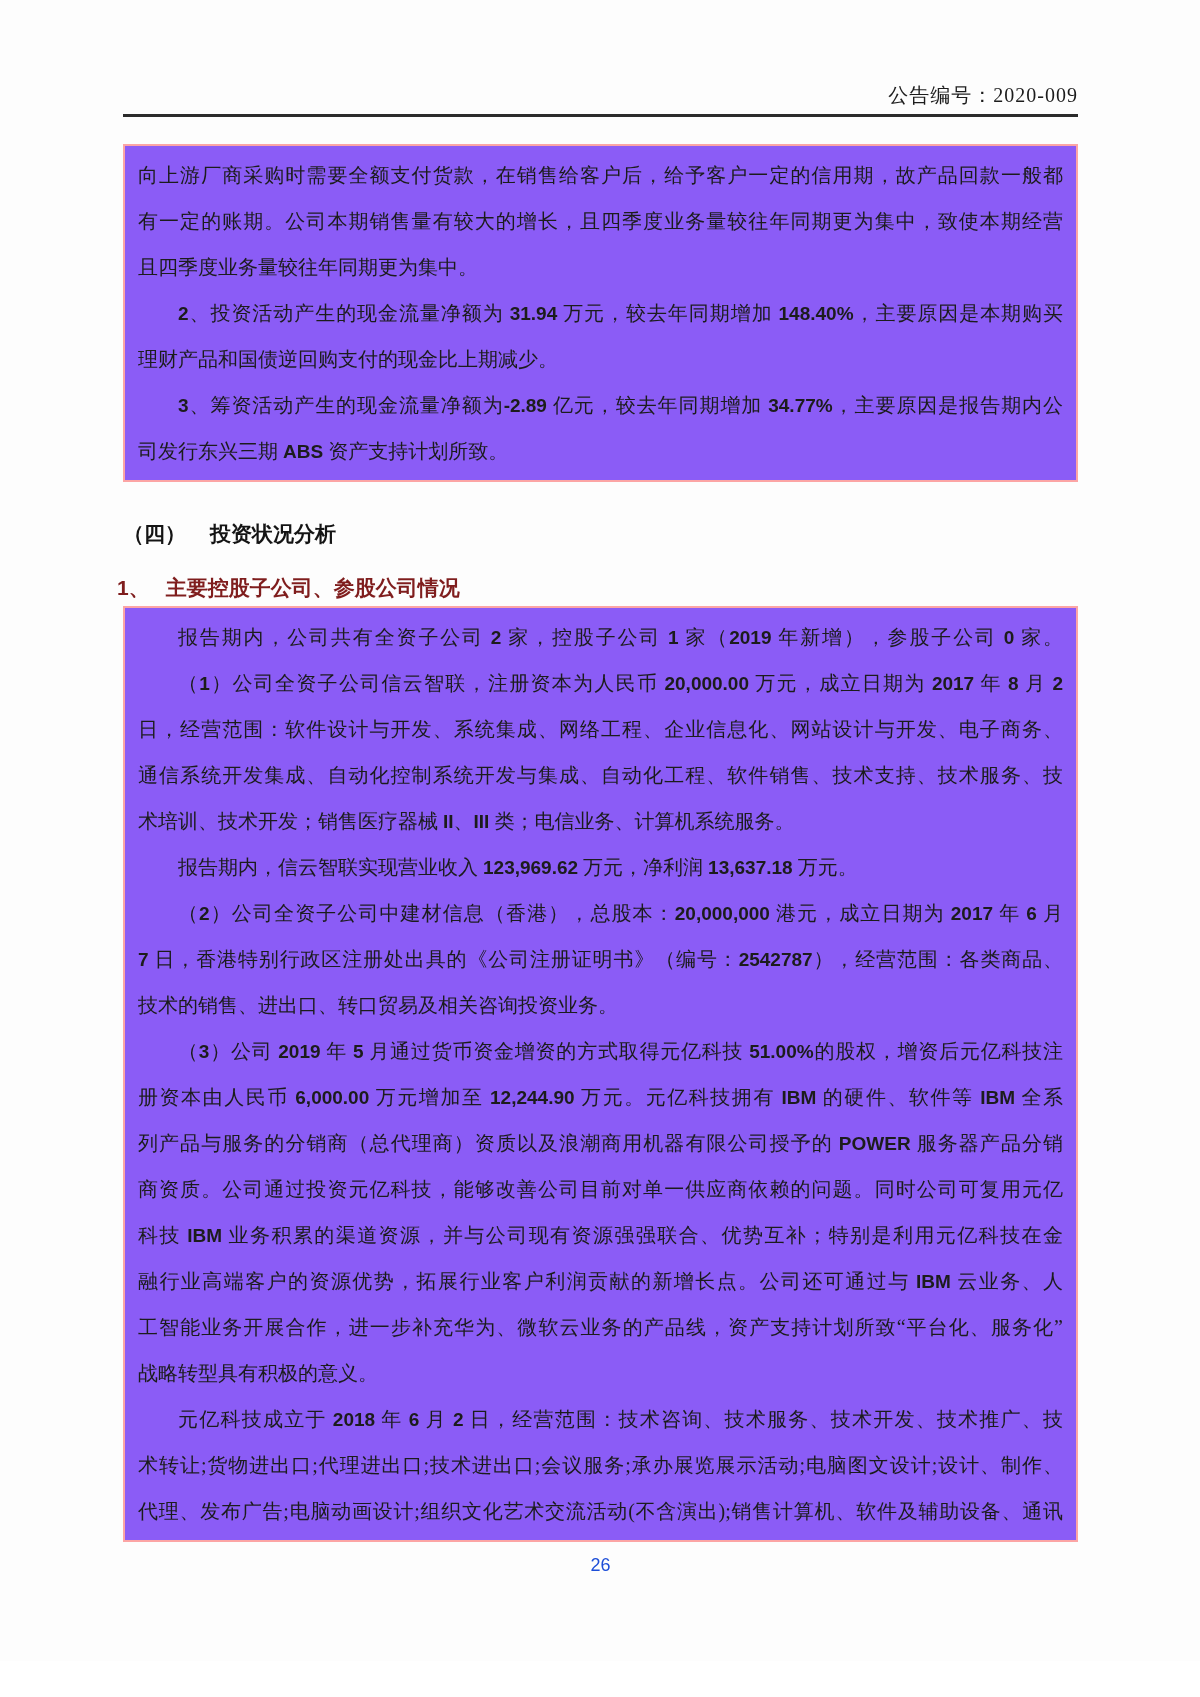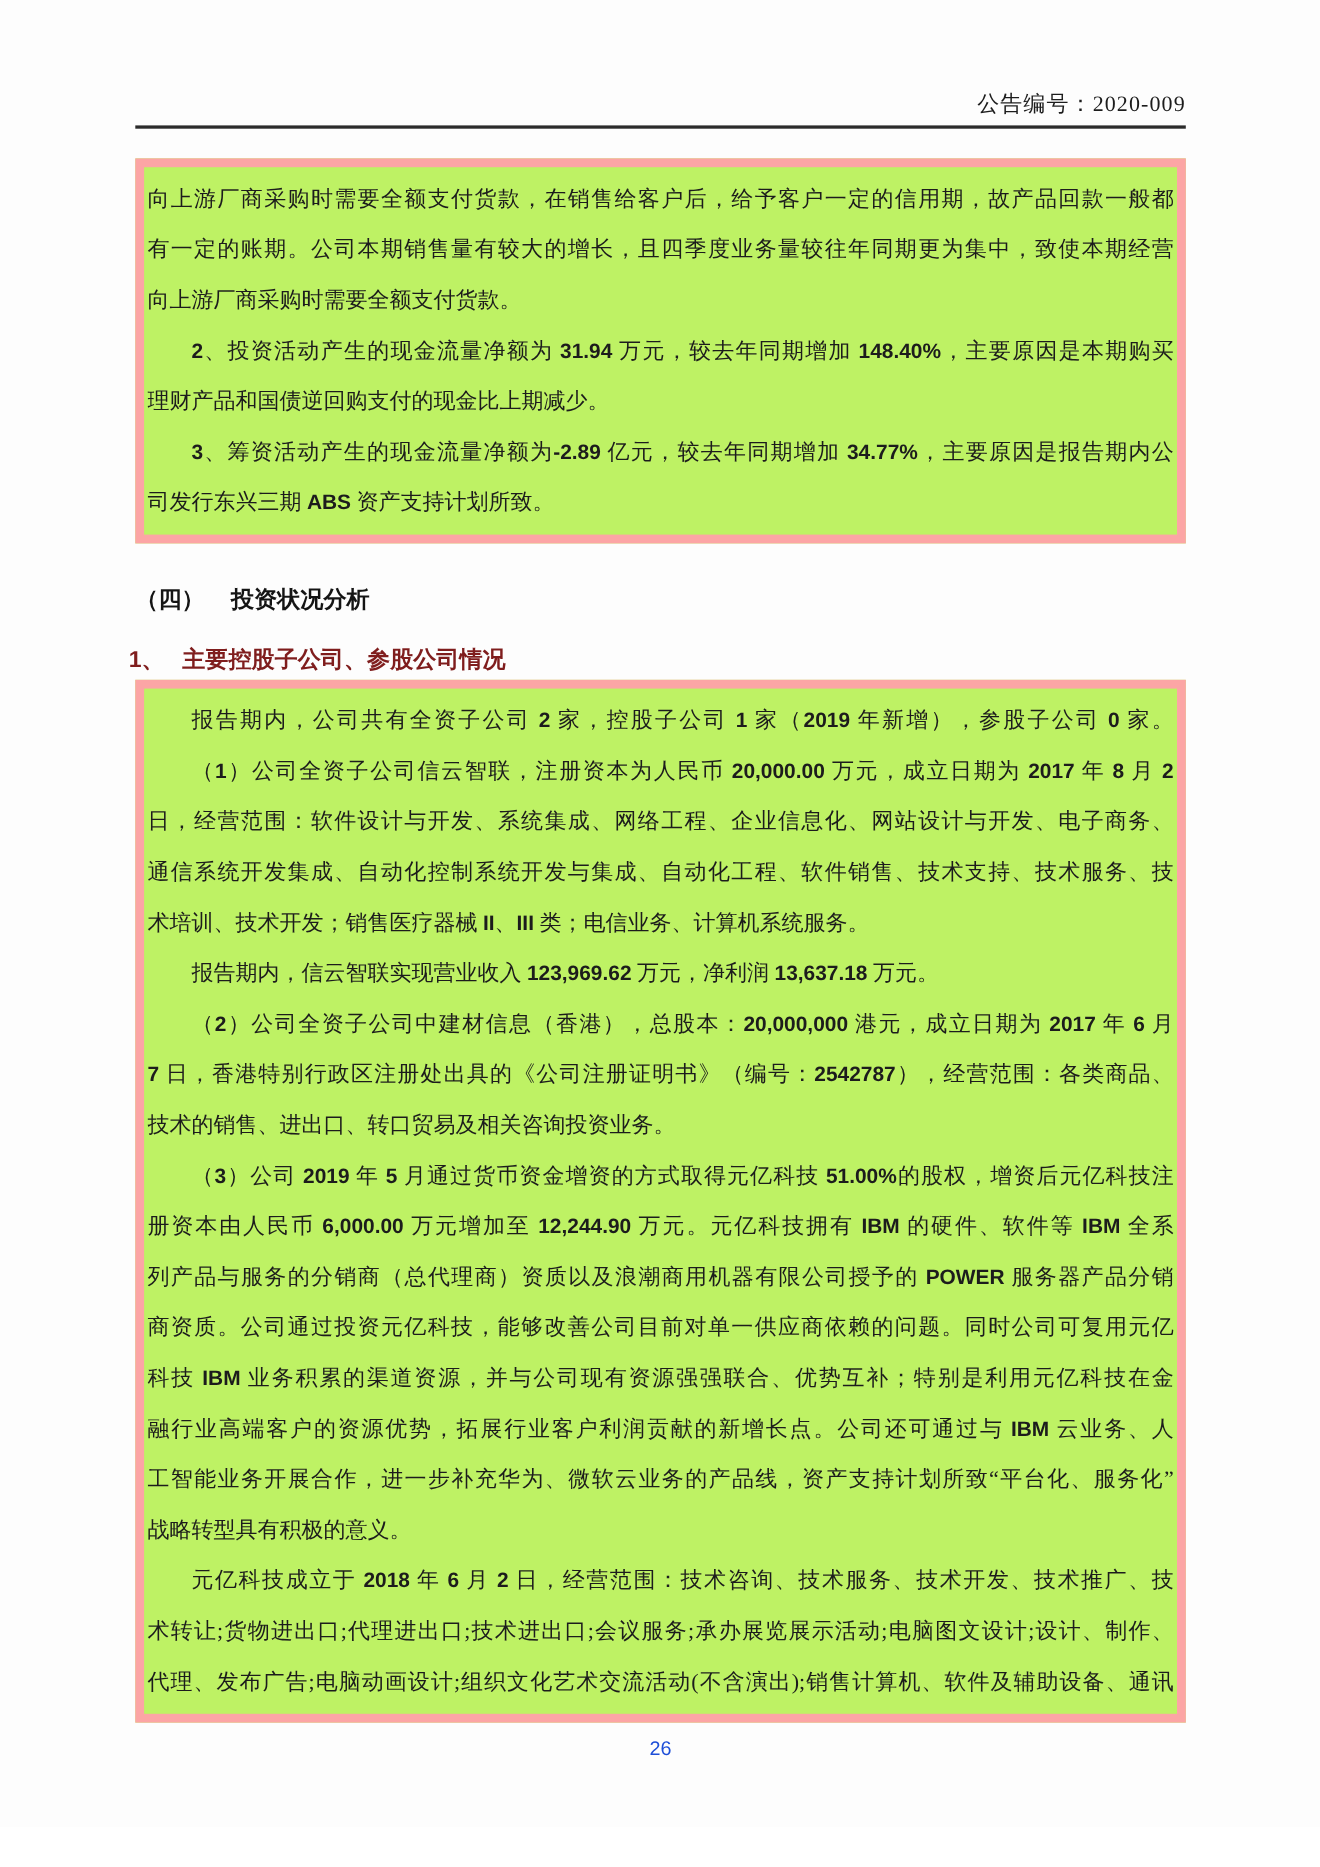--- a/index.html
+++ b/index.html
@@ -21,23 +21,23 @@
     height: 26px;
     letter-spacing: 1px;
   }
   .header-rule {
     height: 3px;
     background: #2b2b2b;
     margin-top: 6px;
   }
   .textbox {
     box-sizing: border-box;
-    border: 8px solid #fca5a5;
-    background: #bef264;
-    padding: 6px 3px;
+    border: 2px solid #fca5a5;
+    background: #8b5cf6;
+    padding: 6px 13px;
     font-size: 20px;
   }
   .box1 { margin-top: 27px; }
   .box2 { margin-top: 4px; }
   .line {
     line-height: 46px;
     height: 46px;
     overflow: hidden;
     text-align: justify;
     text-align-last: justify;
@@ -46,21 +46,21 @@
   .line.para-end {
     text-align-last: left;
   }
   .lat {
     font-family: "Liberation Sans", "DejaVu Sans", sans-serif;
     font-weight: bold;
     font-size: 19px;
   }
   .h-sec {
     margin-top: 38px;
-    font-family: Liberation Sans, sans-serif;
+    font-family: Liberation Serif, serif;
     font-weight: bold;
     font-size: 21px;
     line-height: 28px;
     height: 28px;
     color: #141414;
   }
   .h-sec .sec-num { display: inline-block; margin-right: 24px; }
   .h-sub {
     margin-top: 26px;
     margin-left: -6px;
@@ -88,21 +88,21 @@
 
   <div class="header-row">
     <span>公告编号：2020-009</span>
   </div>
 
   <div class="header-rule"></div>
 
   <div class="textbox box1">
       <div class="line">向上游厂商采购时需要全额支付货款，在销售给客户后，给予客户一定的信用期，故产品回款一般都</div>
       <div class="line">有一定的账期。公司本期销售量有较大的增长，且四季度业务量较往年同期更为集中，致使本期经营</div>
-      <div class="line para-end">向上游厂商采购时需要全额支付货款。</div>
+      <div class="line para-end">且四季度业务量较往年同期更为集中。</div>
       <div class="line" style="text-indent: 2em;"><span class="lat">2</span>、投资活动产生的现金流量净额为 <span class="lat">31.94</span> 万元，较去年同期增加 <span class="lat">148.40%</span>，主要原因是本期购买</div>
       <div class="line para-end">理财产品和国债逆回购支付的现金比上期减少。</div>
       <div class="line" style="text-indent: 2em;"><span class="lat">3</span>、筹资活动产生的现金流量净额为<span class="lat">-2.89</span> 亿元，较去年同期增加 <span class="lat">34.77%</span>，主要原因是报告期内公</div>
       <div class="line para-end">司发行东兴三期 <span class="lat">ABS</span> 资产支持计划所致。</div>
     </div>
 
   <div class="h-sec">
     <span class="sec-num">（四）</span><span>投资状况分析</span>
   </div>
 

